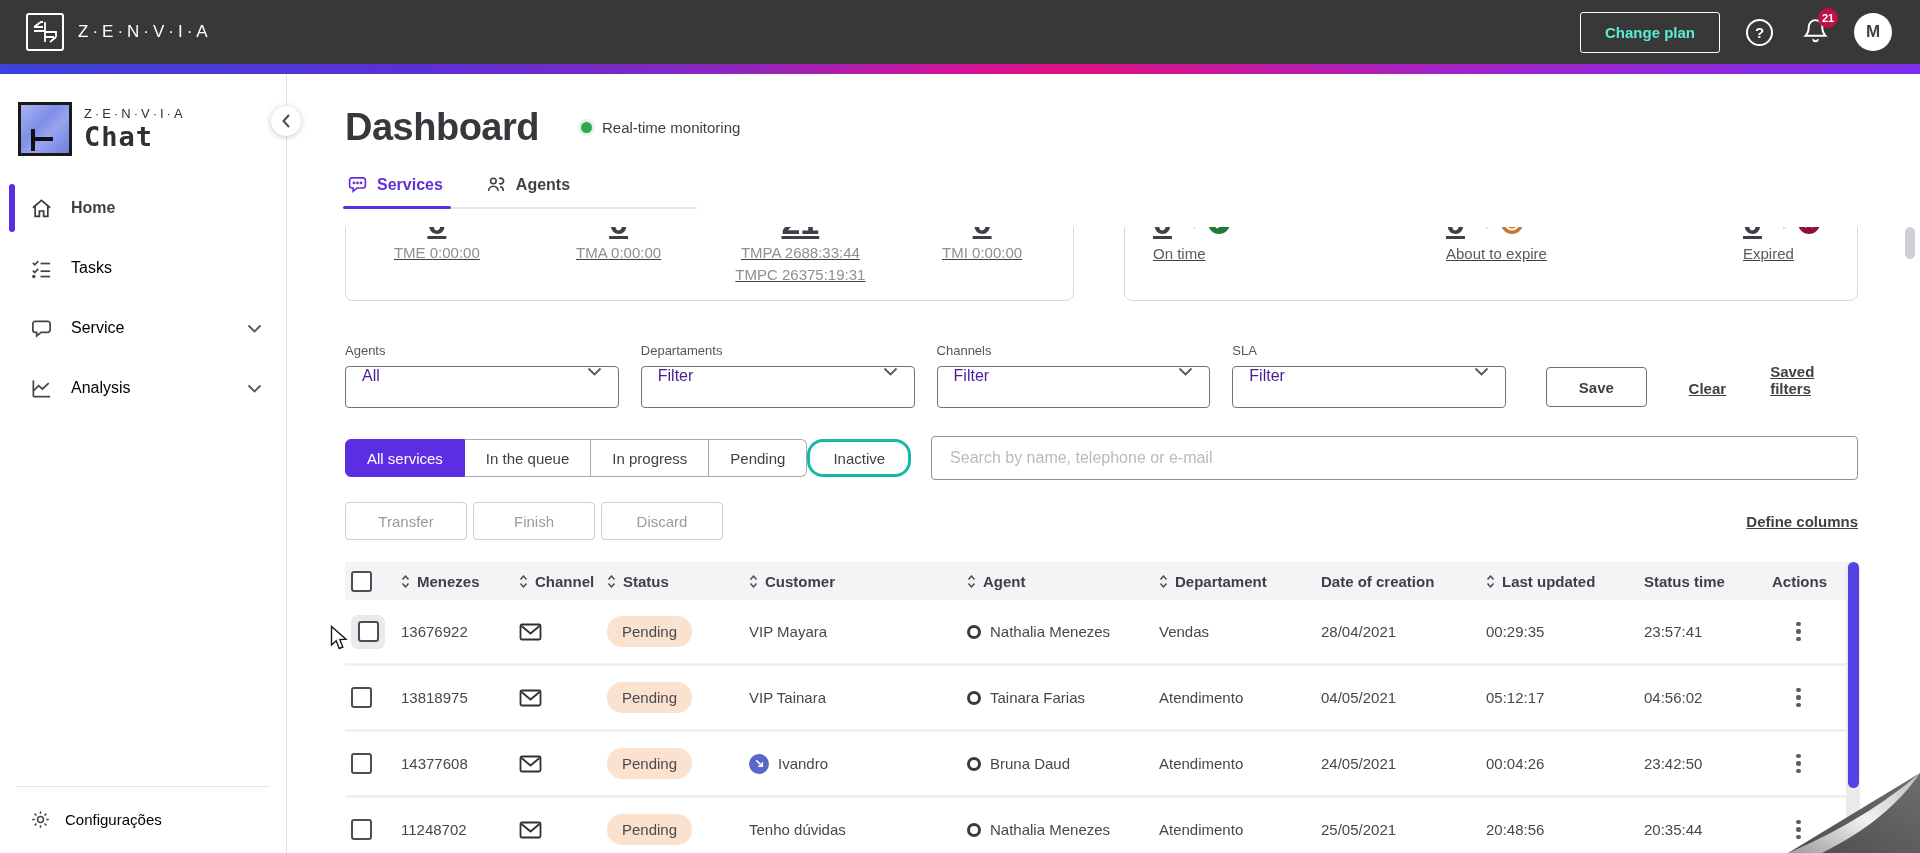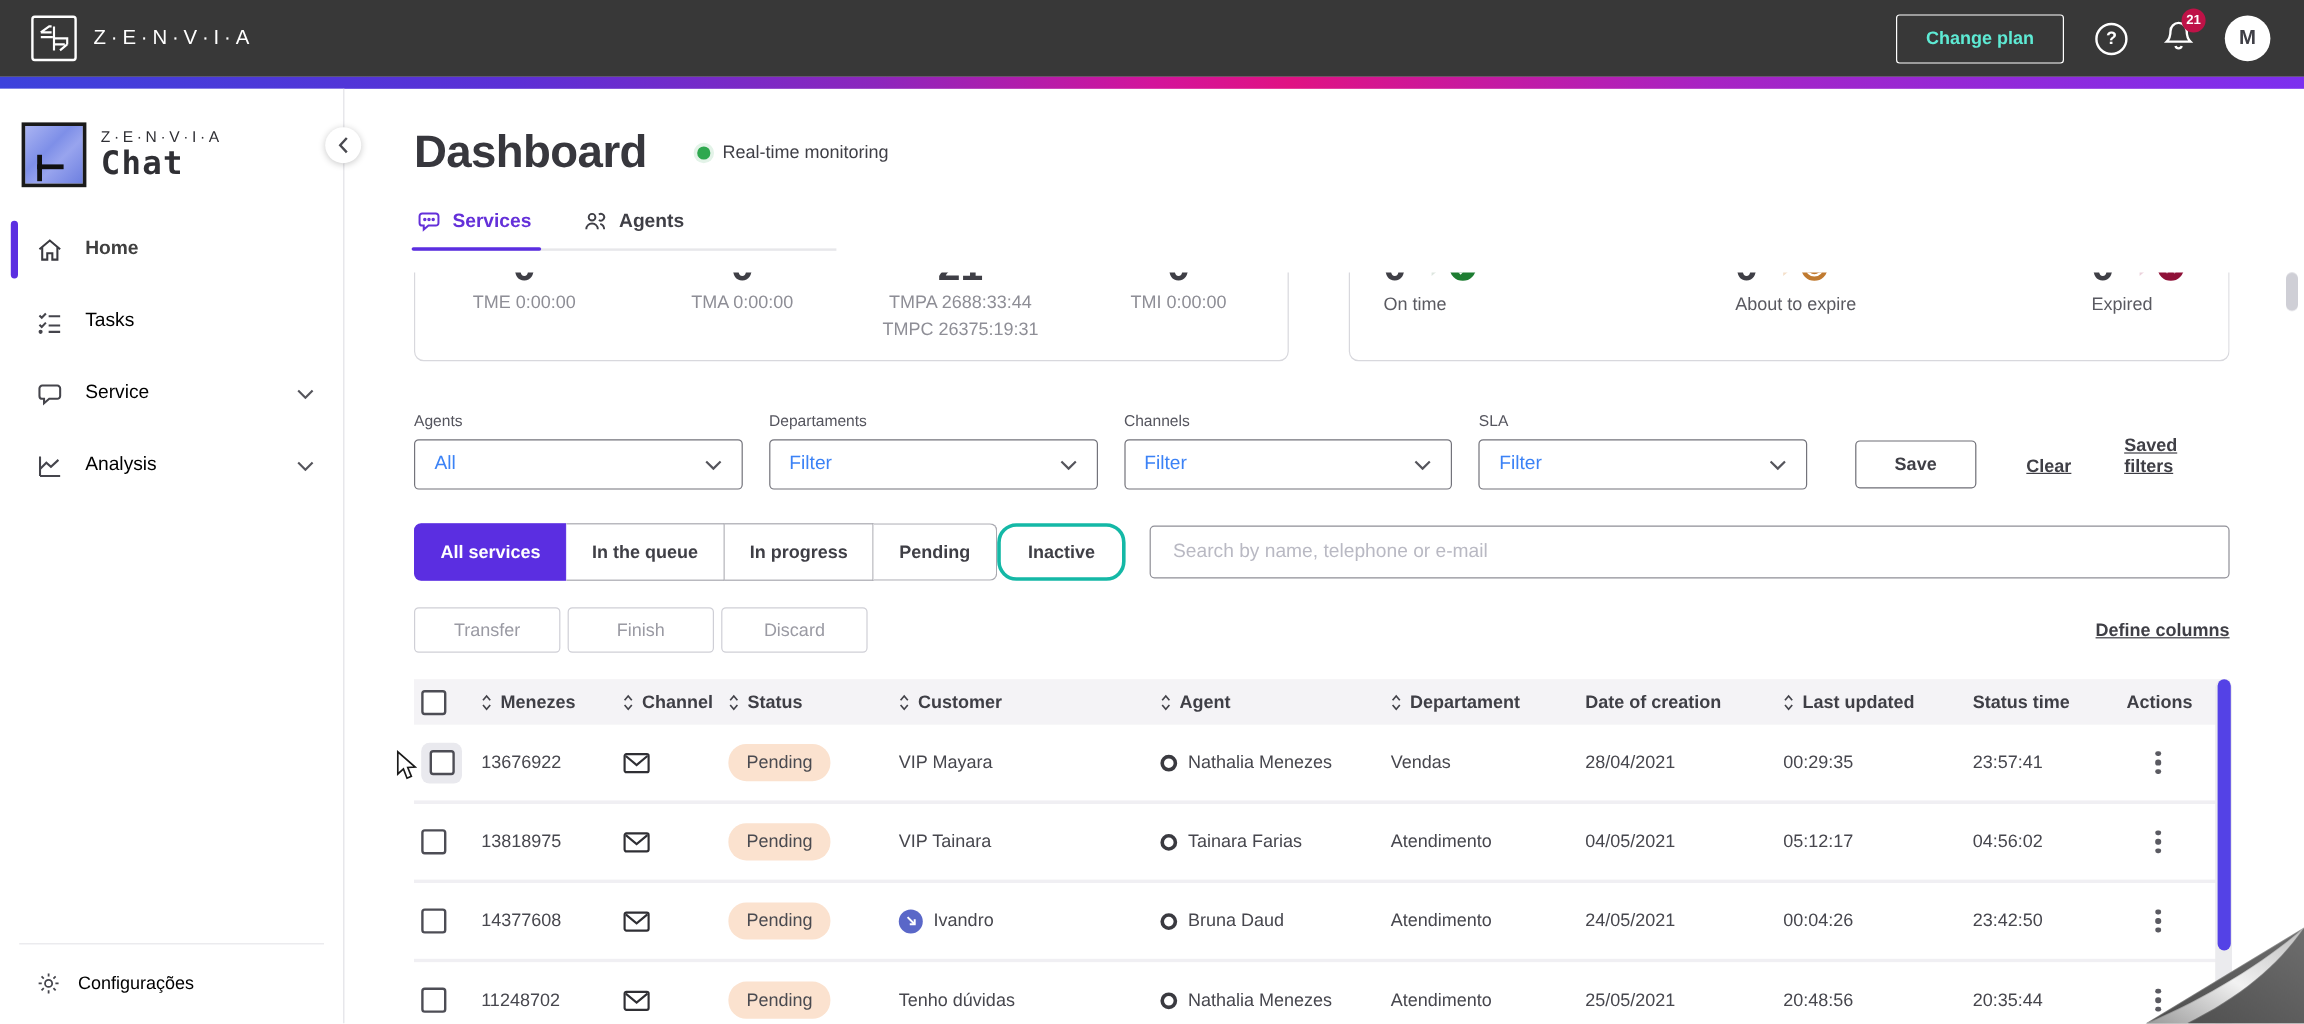--- a/index.html
+++ b/index.html
@@ -53,48 +53,48 @@
   .page-title { font-size:38px; font-weight:600; color:#37373d; letter-spacing:-0.5px; }
   .live { display:flex; align-items:center; gap:10px; font-size:15px; color:#3f3f46; }
   .live-dot { width:11px; height:11px; border-radius:50%; background:#2fa84f; box-shadow:0 0 0 3px #e3f3e8; }
 
   .tabs { margin-top:20px; width:352px; border-bottom:2px solid #e7e7ea; display:flex; gap:38px; }
   .tab { display:flex; align-items:center; gap:9px; font-size:16px; font-weight:700; padding:4px 2px 12px; cursor:pointer; color:#3f3f46; position:relative; }
   .tab.active { color:#6430d9; }
   .tab.active:after { content:""; position:absolute; left:-2px; right:-6px; bottom:-2px; height:3px; background:#5b2ee1; border-radius:2px; }
 
   
-  .cards-clip { margin-top:18px; height:76px; overflow:hidden; display:flex; gap:50px; }
+  .cards-clip { margin-top:18px; height:76px; overflow:hidden; display:flex; gap:50px;text-decoration:underline; }
   .card { margin-top:-30px; height:104px; background:#fff; border:1px solid #d8d8dd; border-radius:8px; display:flex; }
   .card.left { width:731px; }
   .card.right { width:736px; display:grid; grid-template-columns:293px 297px 1fr; }
   .stat-col { flex:1; display:flex; flex-direction:column; align-items:center; padding-top:5px; }
   .stat-num { font-size:34px; font-weight:700; color:#3f3f46; line-height:38px; }
   .stat-label { font-size:15px; color:#8e8e96; line-height:20px; margin-top:2px; }
   .rstat { display:flex; flex-direction:column; align-items:flex-start; padding:5px 0 0 28px; }
   .rstat-top { display:flex; align-items:center; gap:14px; }
   .rstat .stat-label { color:#5a5a61; margin-top:3px; }
 
   
   .filters-row { margin-top:40px; display:flex; align-items:flex-end; }
   .filter-field { width:278px; margin-right:22px; }
   .filter-field label { display:block; font-size:13px; color:#55555e; margin-bottom:8px; }
-  .selectbox { height:42px; border:1px solid #73737b; border-radius:4px; background:#fff; display:flex; align-items:center;
-    padding:0 16px; font-size:16px; color:#3b82f6; cursor:pointer; justify-content:space-between;gap:31px; }
+  .selectbox { height:42px; border:1px solid #73737b; border-radius:4px; background:#fff; display:flex; align-items:flex-start;
+    padding:0 16px; font-size:16px; color:#4c1d95; cursor:pointer; justify-content:space-between;gap:31px; }
   .btn-save { width:102px; height:40px; margin-left:18px; background:#fff; border:1px solid #6e6e76; border-radius:4px;
     font-size:15px; font-weight:600; color:#3f3f46; cursor:pointer; font-family:inherit; margin-bottom:1px; }
   .link { font-size:15px; font-weight:700; color:#3f3f46; text-decoration:underline; cursor:pointer; }
   .link.clear { margin-left:42px; margin-bottom:11px; }
   .link.saved { margin-left:44px; margin-bottom:11px; }
 
   
   .state-row { margin-top:28px; display:flex; align-items:center; }
   .seg-group { display:flex; }
-  .seg { height:48px; border:1px solid #a9a9b0; border-left:none; background:#fff; display:flex; align-items:center;
-    padding:0 21px; font-size:15px; font-weight:700; color:#3f3f46; cursor:pointer; white-space:nowrap; }
+  .seg { height:38px; border:1px solid #a9a9b0; border-left:none; background:#fff; display:flex; align-items:center;
+    padding:0 21px; font-size:15px; font-weight:400; color:#3f3f46; cursor:pointer; white-space:nowrap; }
   .seg:first-child { border-left:1px solid #a9a9b0; border-radius:6px 0 0 6px; }
   .seg:last-child { border-radius:0 6px 6px 0; }
   .seg.active { background:#5b2ee1; border-color:#5b2ee1; color:#fff; }
   .seg.standalone { border:3px solid #14b8a6; border-radius:16px; padding:0 23px; }
   .search-input { flex:1; margin-left:20px; height:44px; border:1px solid #8f8f97; border-radius:4px; padding:0 18px;
     font-size:16px; font-family:inherit; color:#3f3f46; }
   .search-input::placeholder { color:#b9b9c3; }
 
   
   .bulk-row { margin-top:22px; display:flex; align-items:center; gap:6px; }

